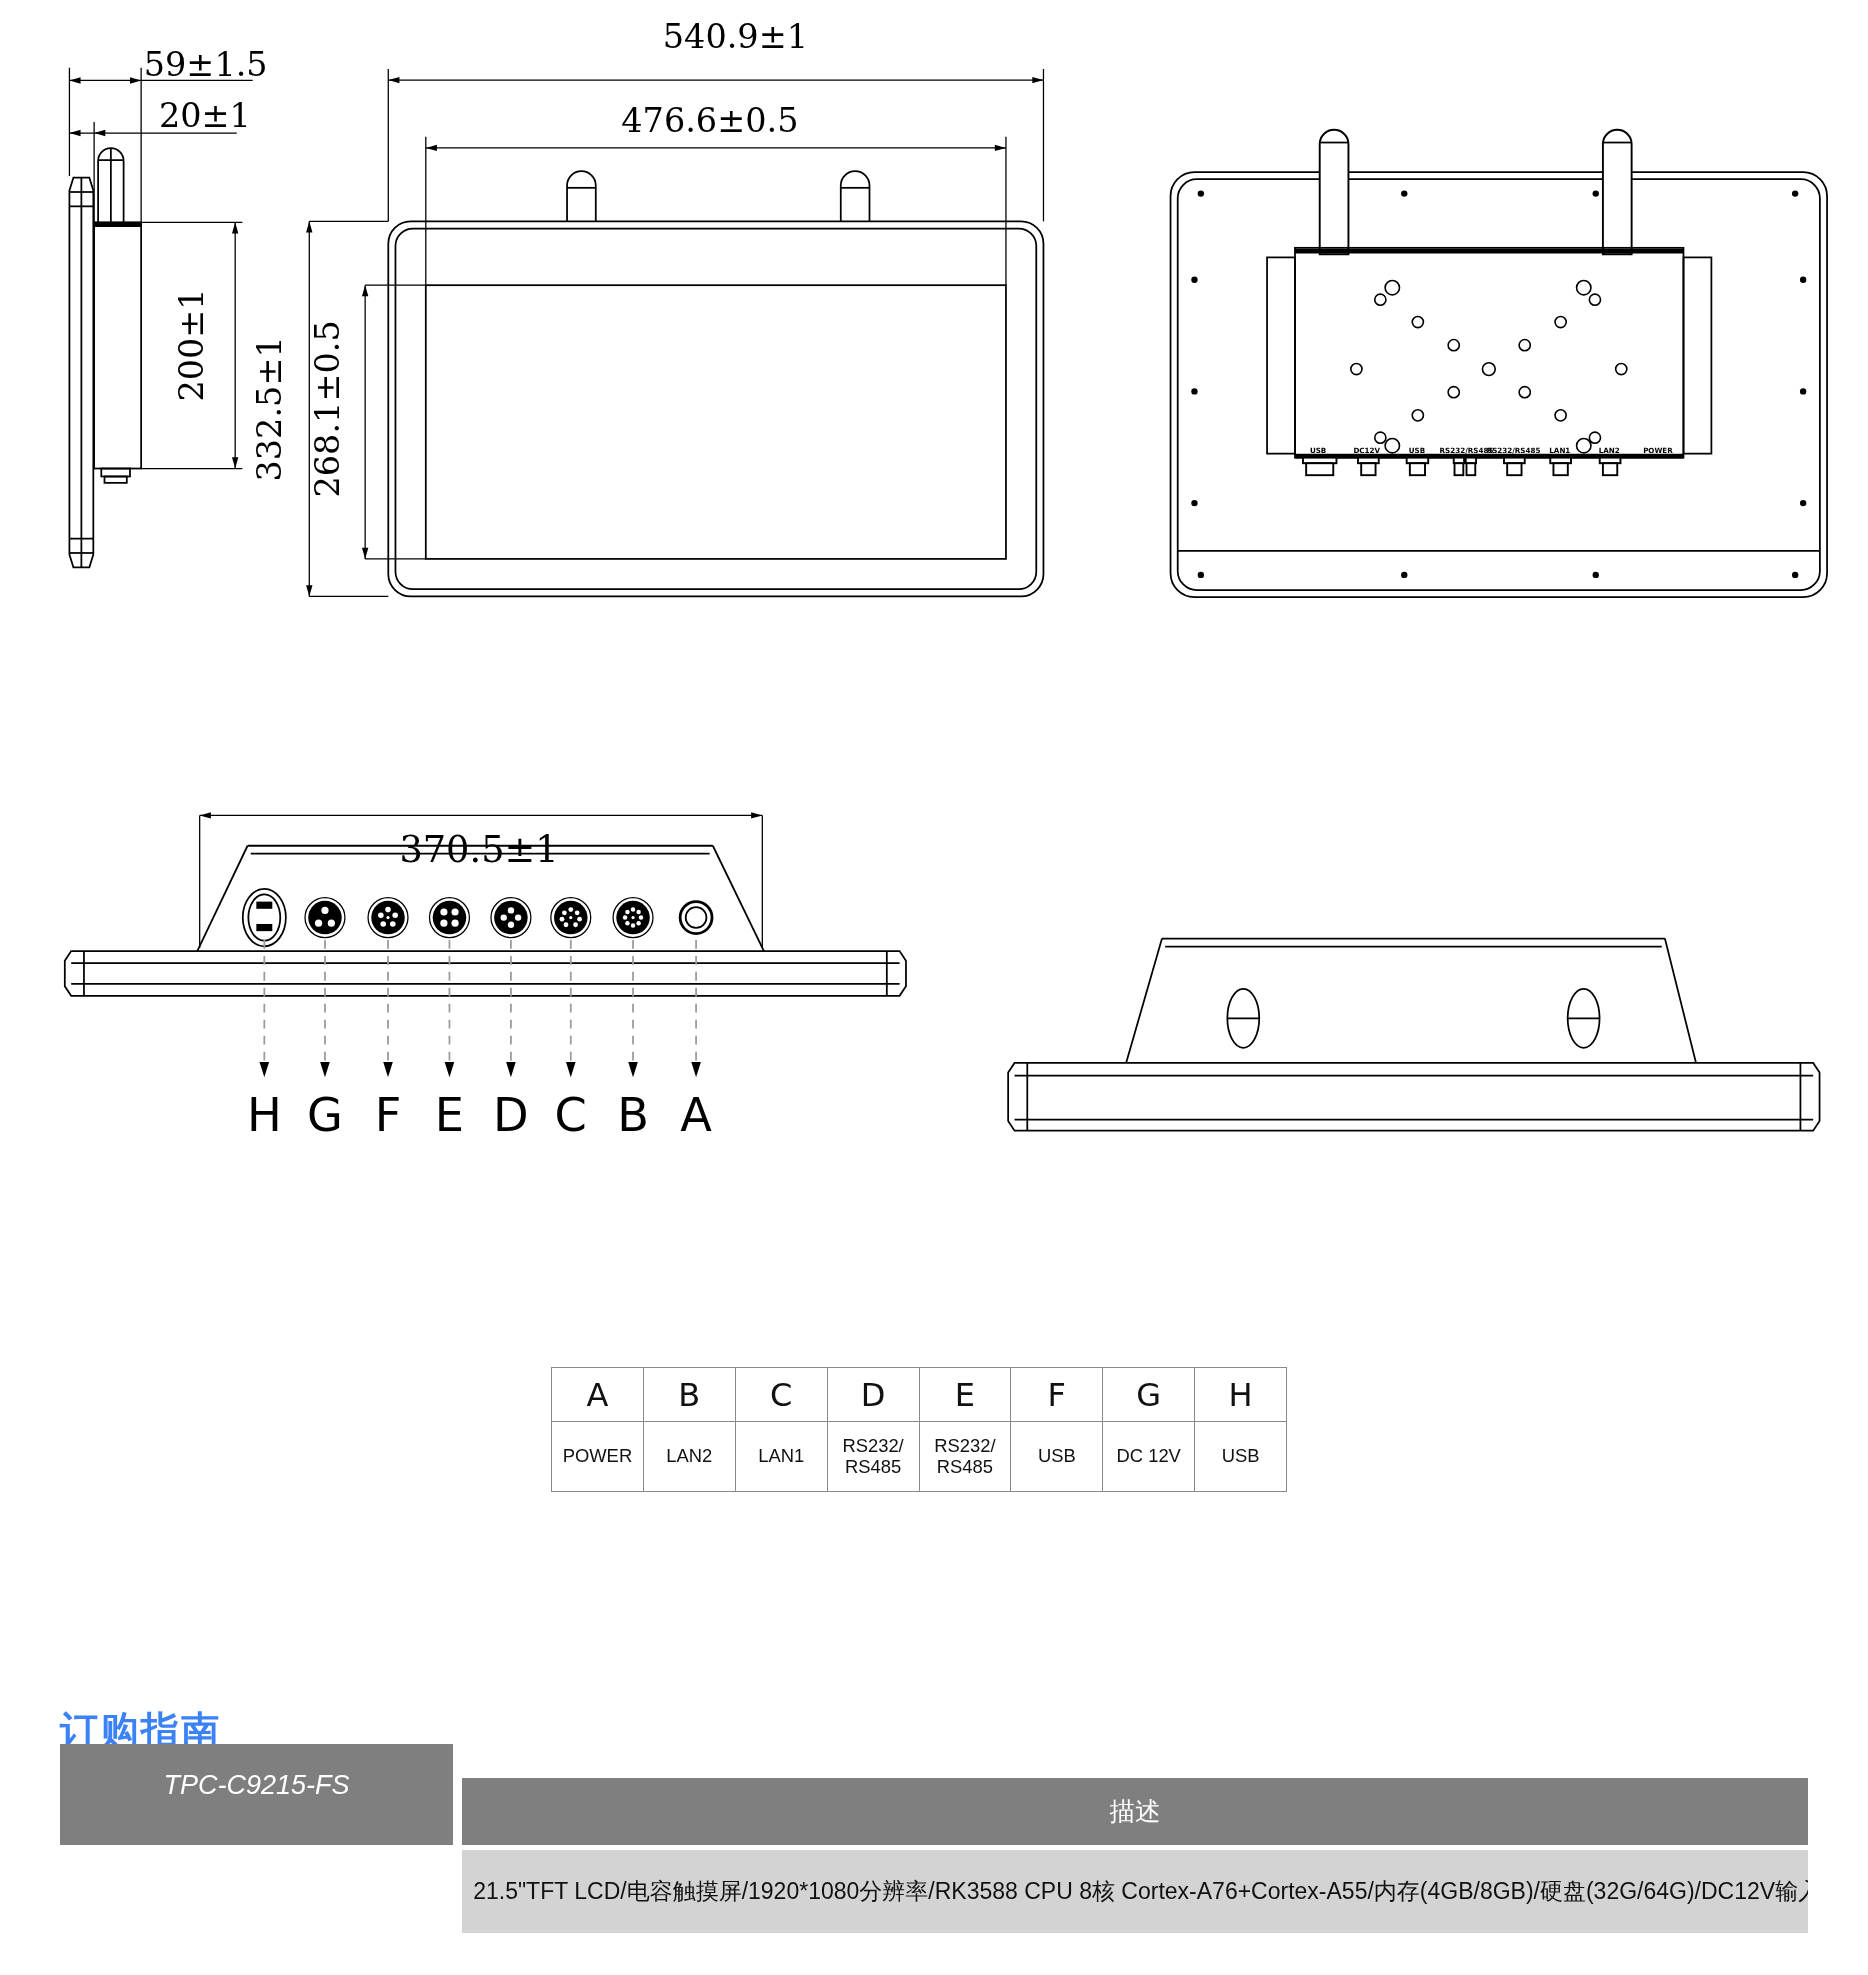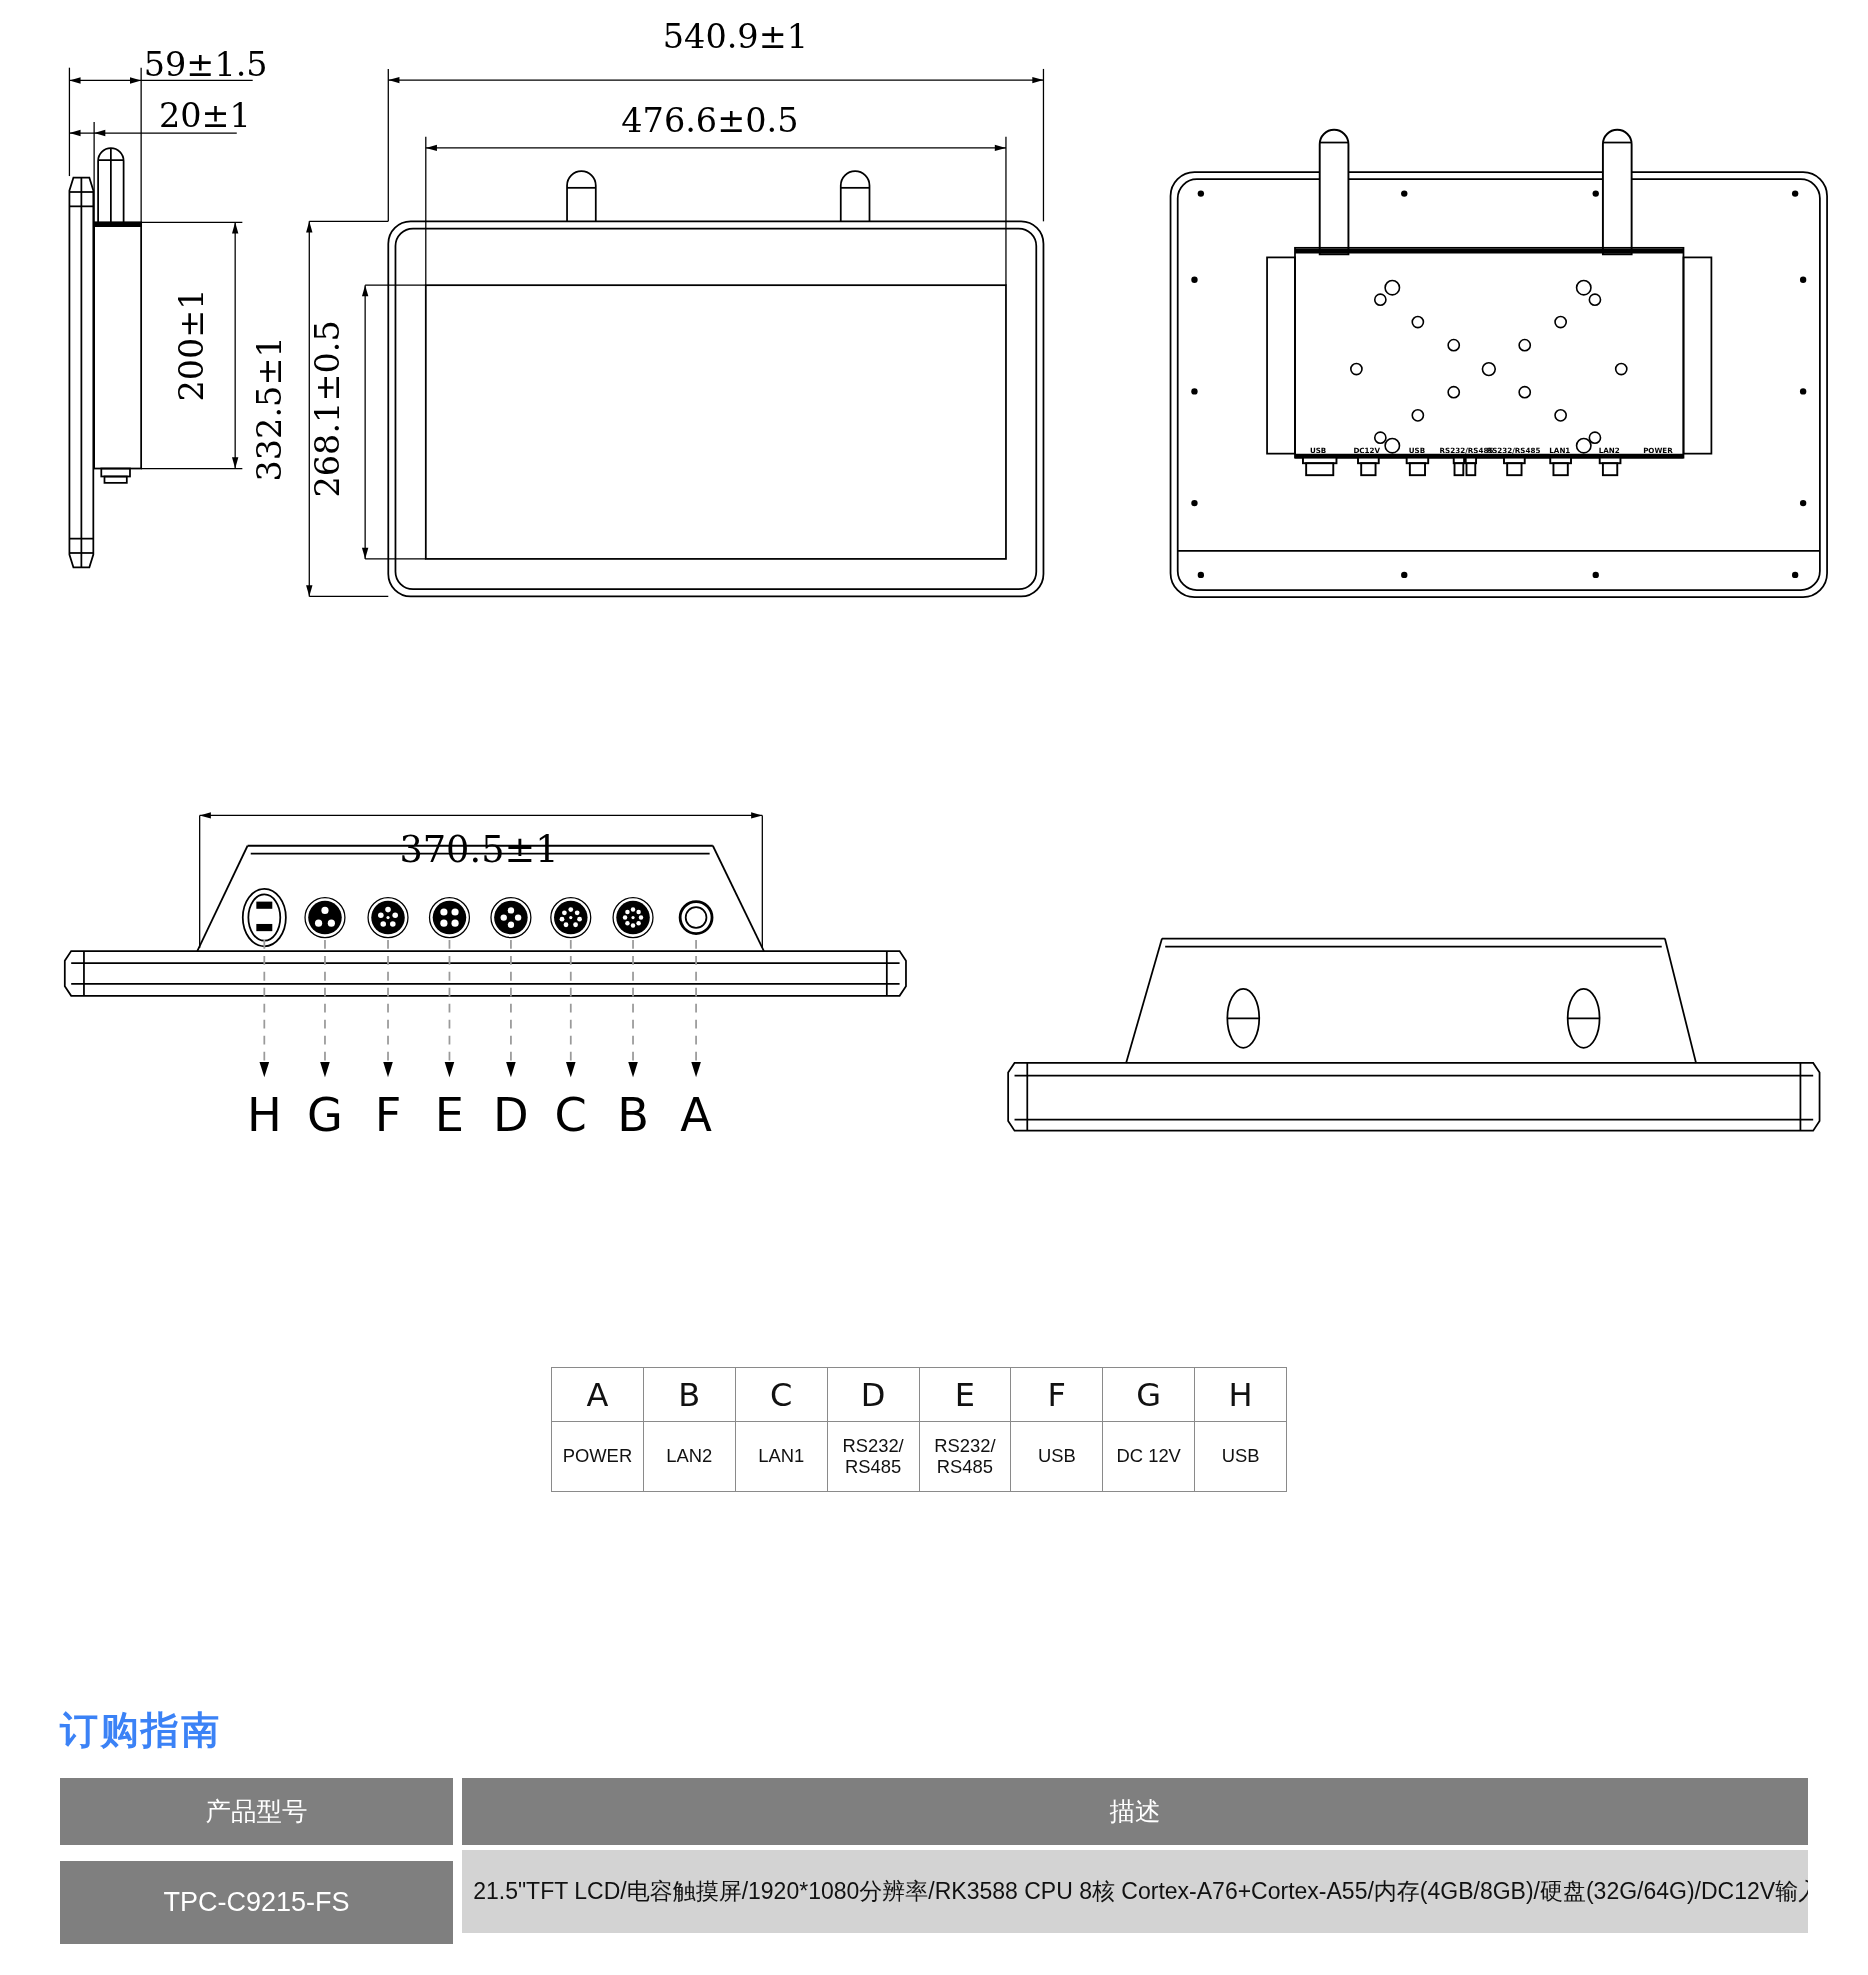--- a/index.html
+++ b/index.html
@@ -399,17 +399,17 @@
       <td>USB</td>
     </tr>
   </tbody>
     </table>
 
   <div id="order-heading">订购指南</div>
 
   <div class="og-cell og-hd" style="left:60px;top:1778px;width:393px;height:67px;">产品型号</div>
   <div class="og-cell og-hd" style="left:462px;top:1778px;width:1346px;height:67px;">描述</div>
 
-  <div class="og-cell og-model" style="left:60px;top:1861px;width:393px;height:83px;">TPC-C9215-FS</div>
+  <div class="og-cell og-model" style="left:60px;top:1744px;width:393px;height:83px;font-style:italic;">TPC-C9215-FS</div>
   <div class="og-cell og-desc" style="left:462px;top:1850px;width:1346px;height:83px;">21.5"TFT LCD/电容触摸屏/1920*1080分辨率/RK3588 CPU 8核 Cortex-A76+Cortex-A55/内存(4GB/8GB)/硬盘(32G/64G)/DC12V输入</div>
 
 </div>
 
 
 </body></html>

